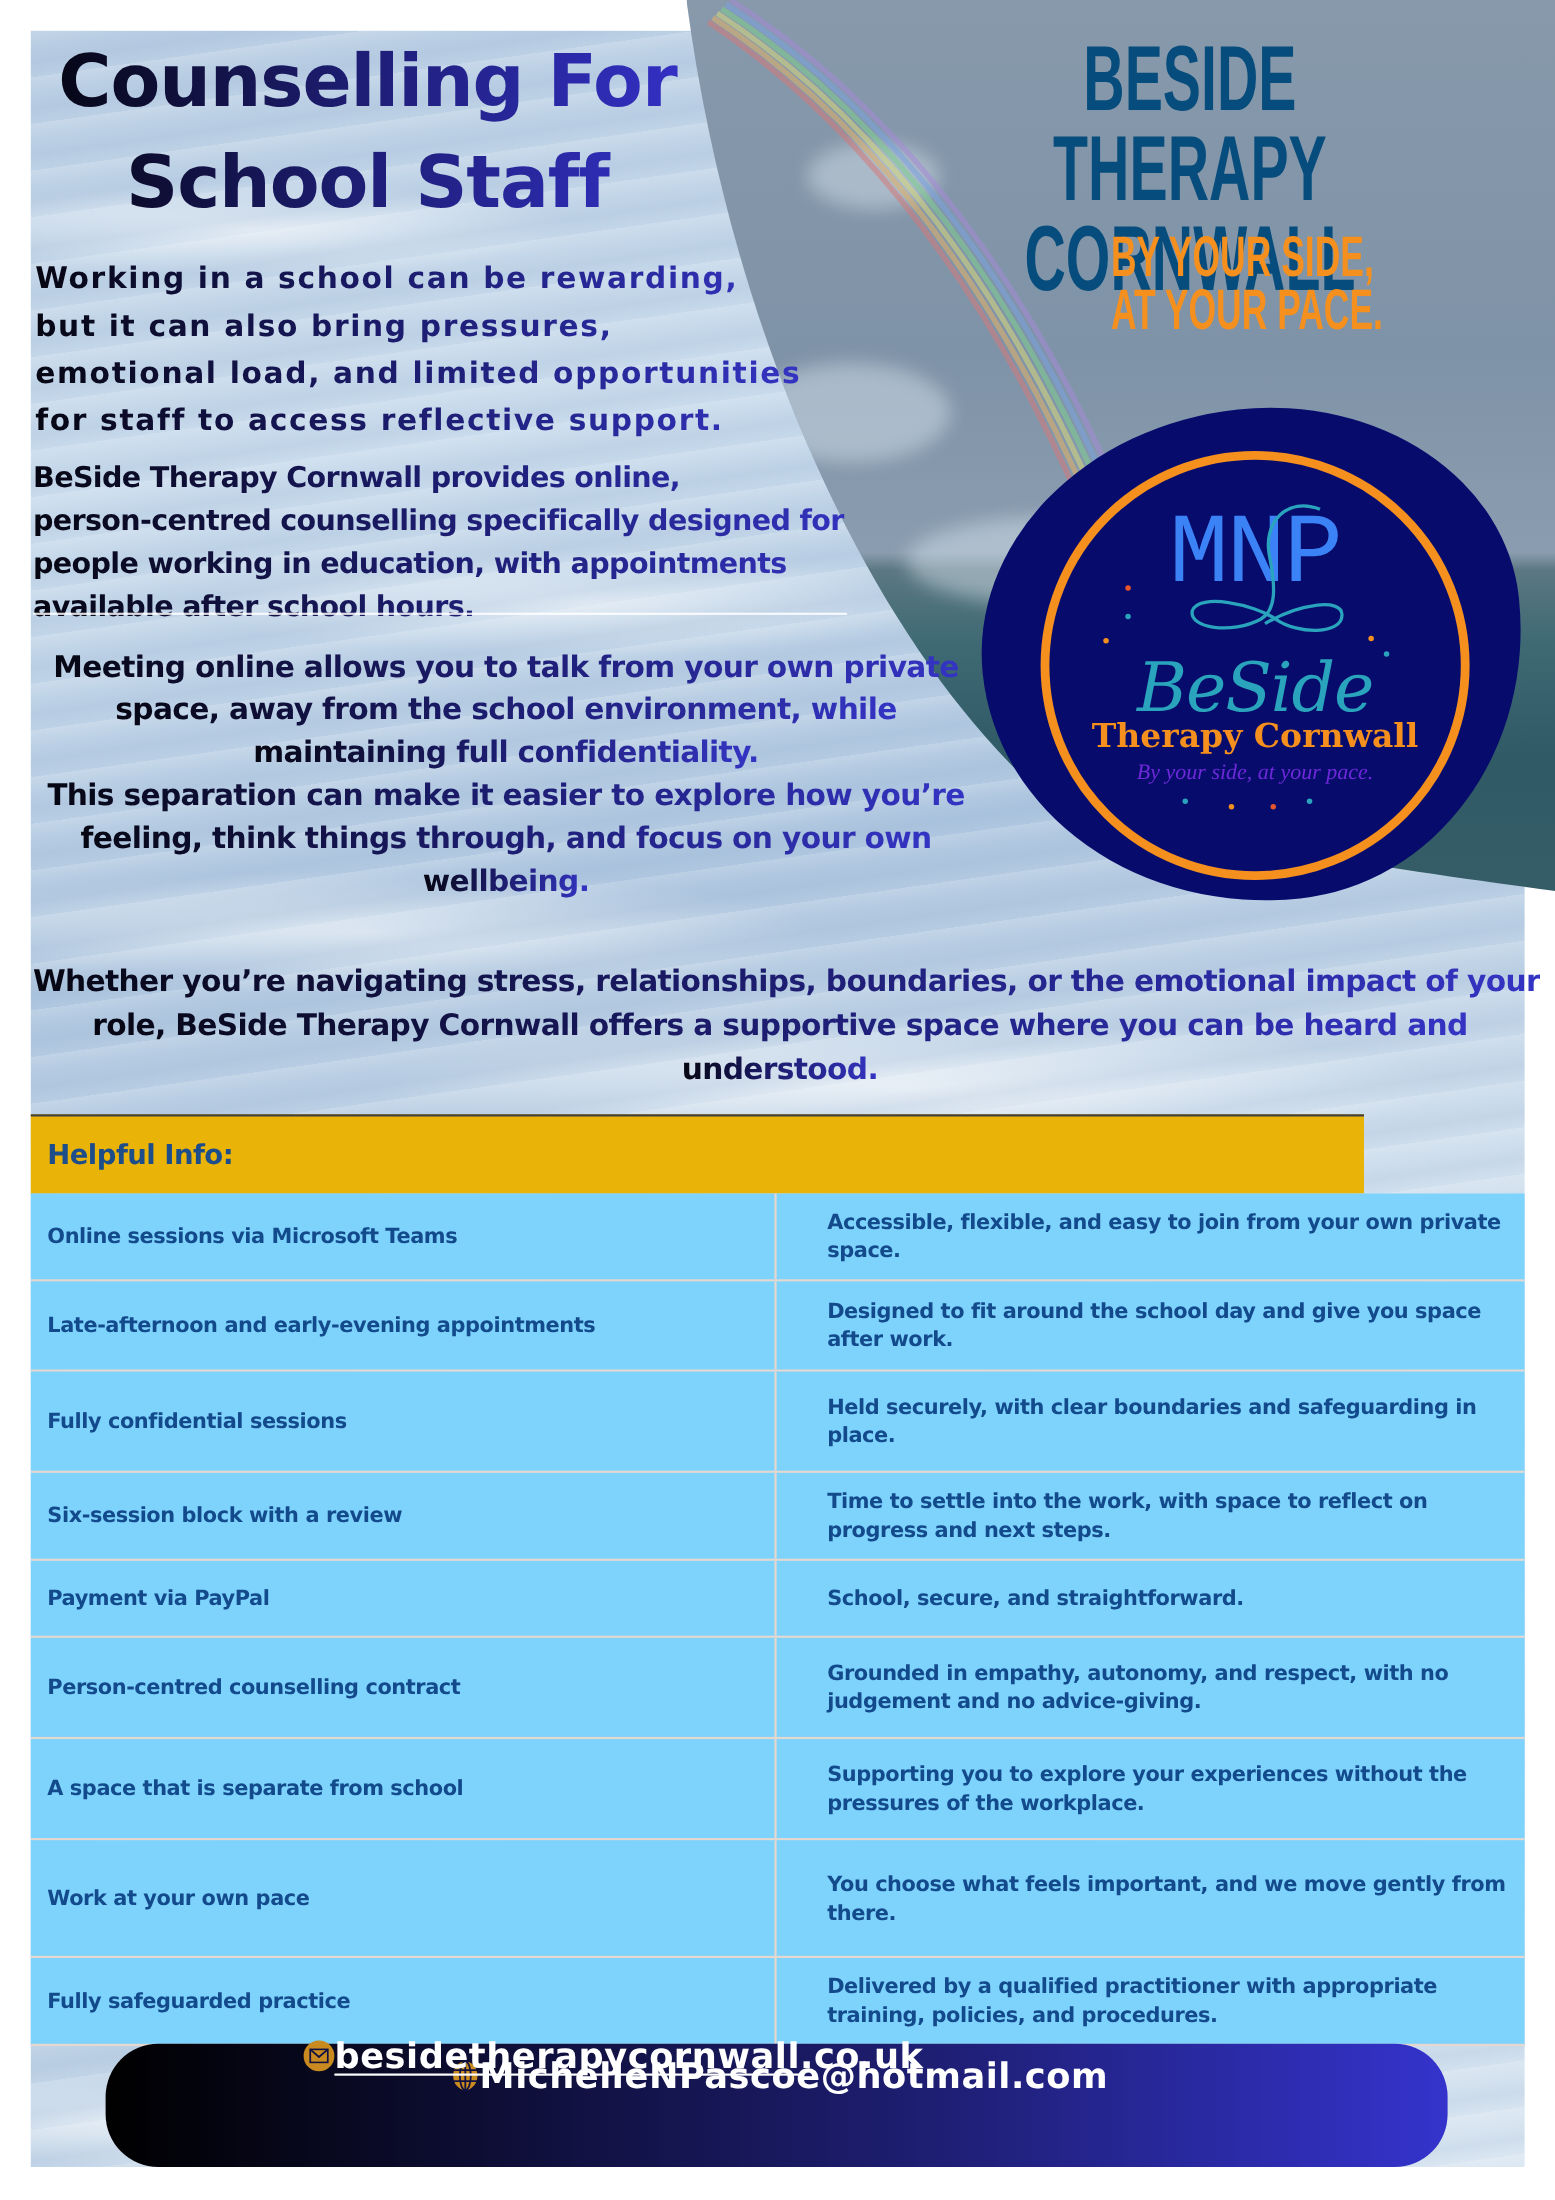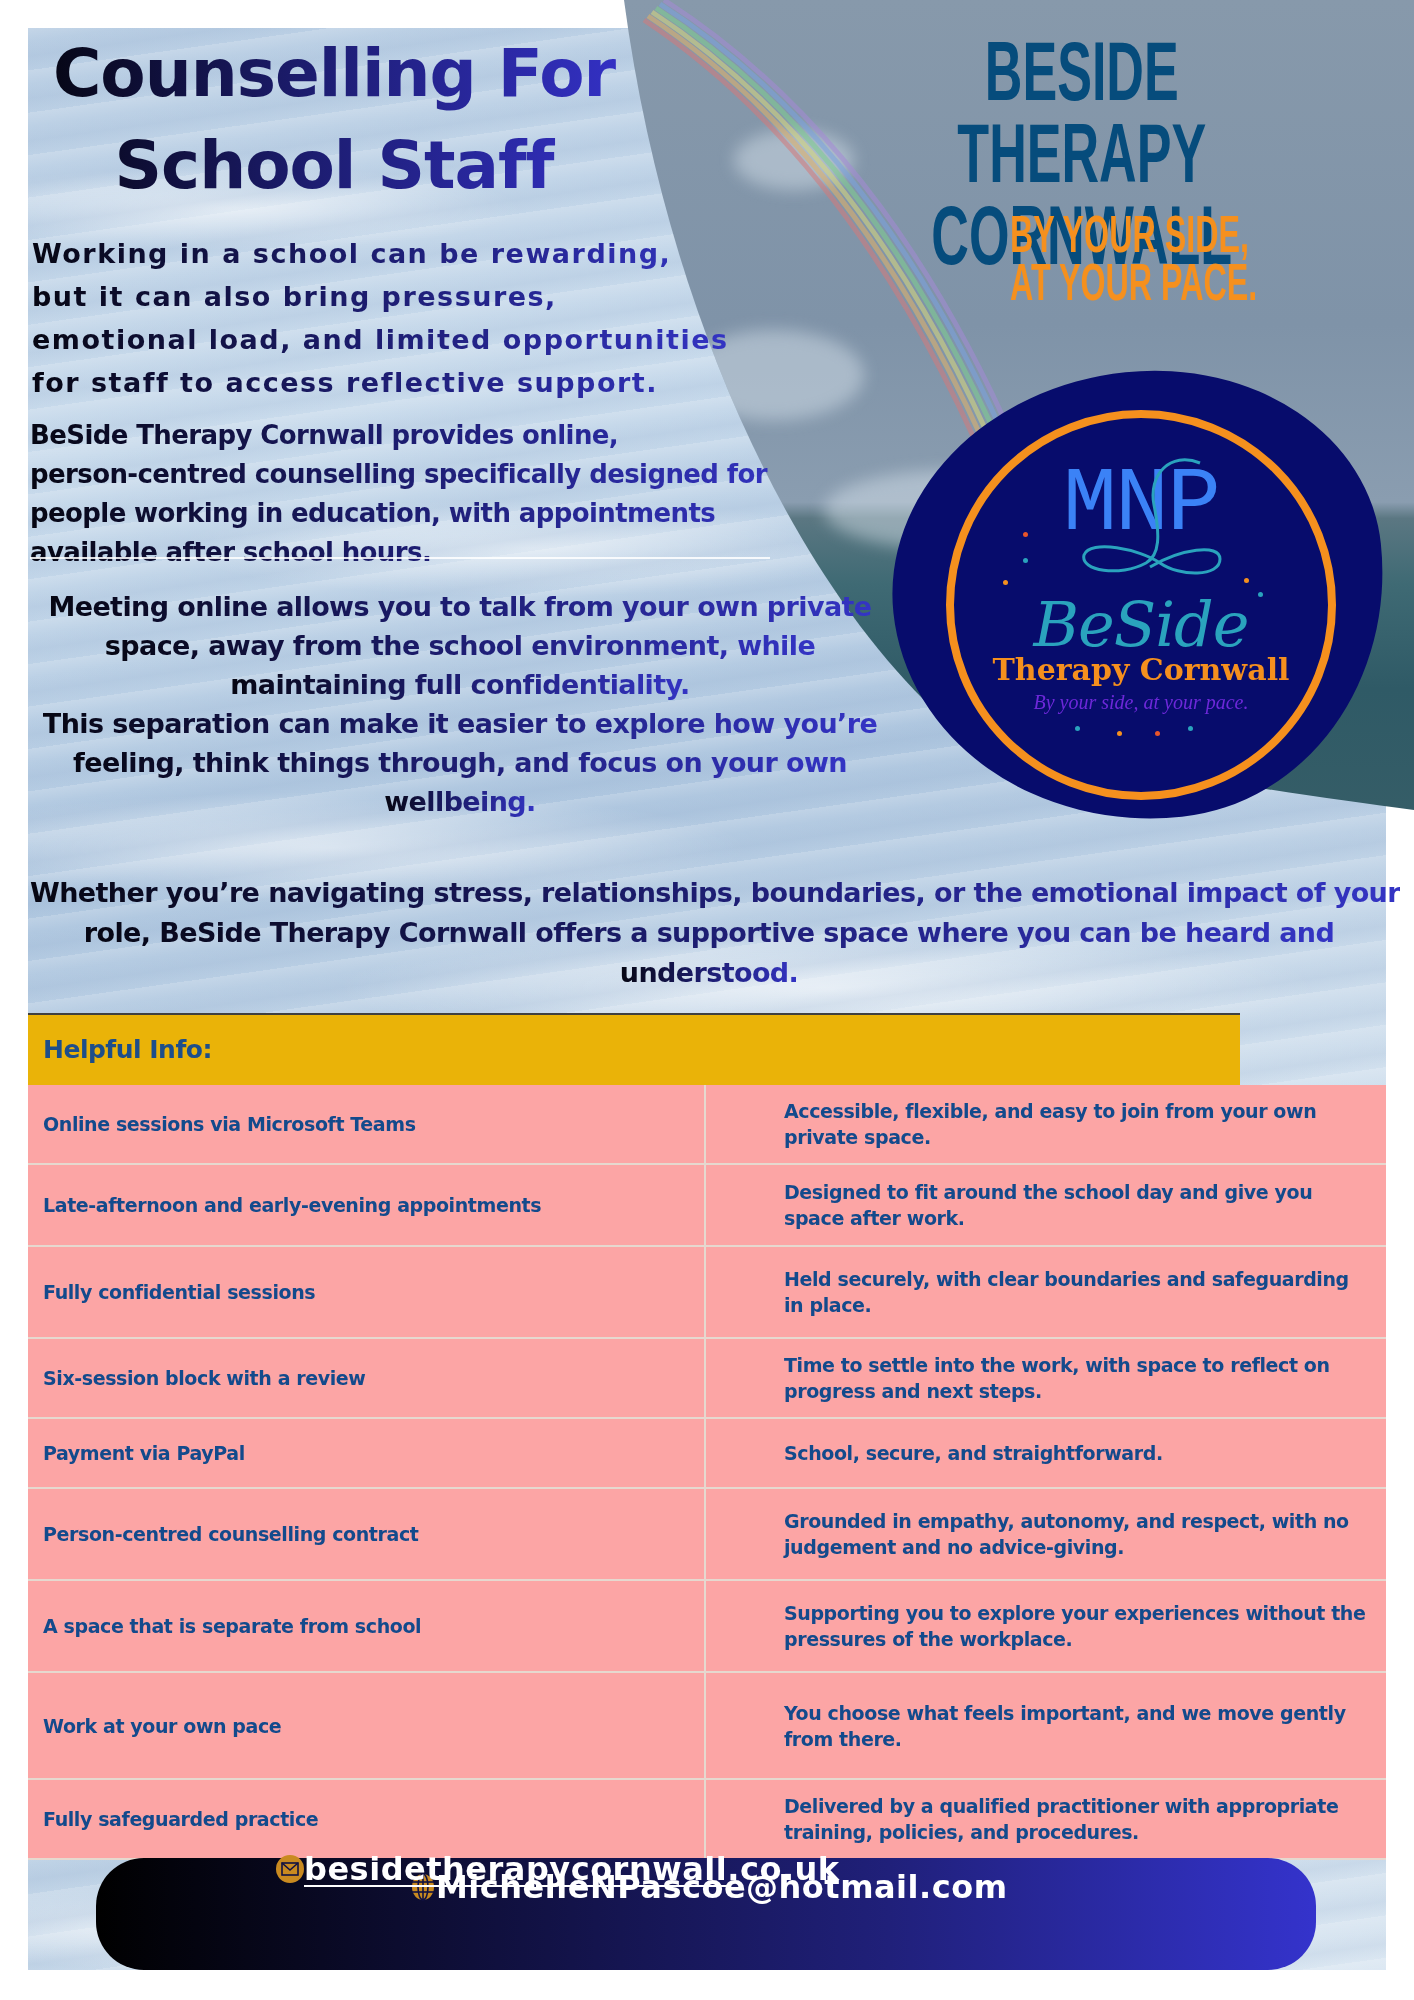--- a/index.html
+++ b/index.html
@@ -106,21 +106,21 @@
   .dot { position: absolute; width: 5px; height: 5px; border-radius: 50%; }
   .info-head {
     position: absolute; left: 28px; top: 1013px; width: 1212px; height: 72px;
     background: #eab308; border-top: 2px solid #404040;
   }
   .info-head span {
     position: absolute; left: 15px; top: 20px;
     font-family: "DejaVu Sans", sans-serif; font-weight: bold; font-size: 25px; letter-spacing: -0.5px; color: #1d4e8a;
   }
   .rows { position: absolute; left: 28px; top: 1085px; width: 1358px; }
-  .row { display: flex; background: #fca5a5; border-bottom: 2px solid #e6d8cf; gap: 32px; }
+  .row { display: flex; background: #7dd3fc; border-bottom: 2px solid #e6d8cf; }
   .cell {
     display: flex; align-items: center;
     font-family: "DejaVu Sans", sans-serif; font-weight: bold; font-size: 19px; line-height: 26px; letter-spacing: -0.4px; color: #134a8c;
   }
   .cell.left { width: 678px; padding-left: 15px; border-right: 2px solid #e6d8cf; }
   .cell.right { flex: 1; padding: 0 14px 0 14px; margin-left: 32px; }
 
   
   .contact {
     position: absolute; left: 96px; top: 1858px; width: 1220px; height: 112px;

